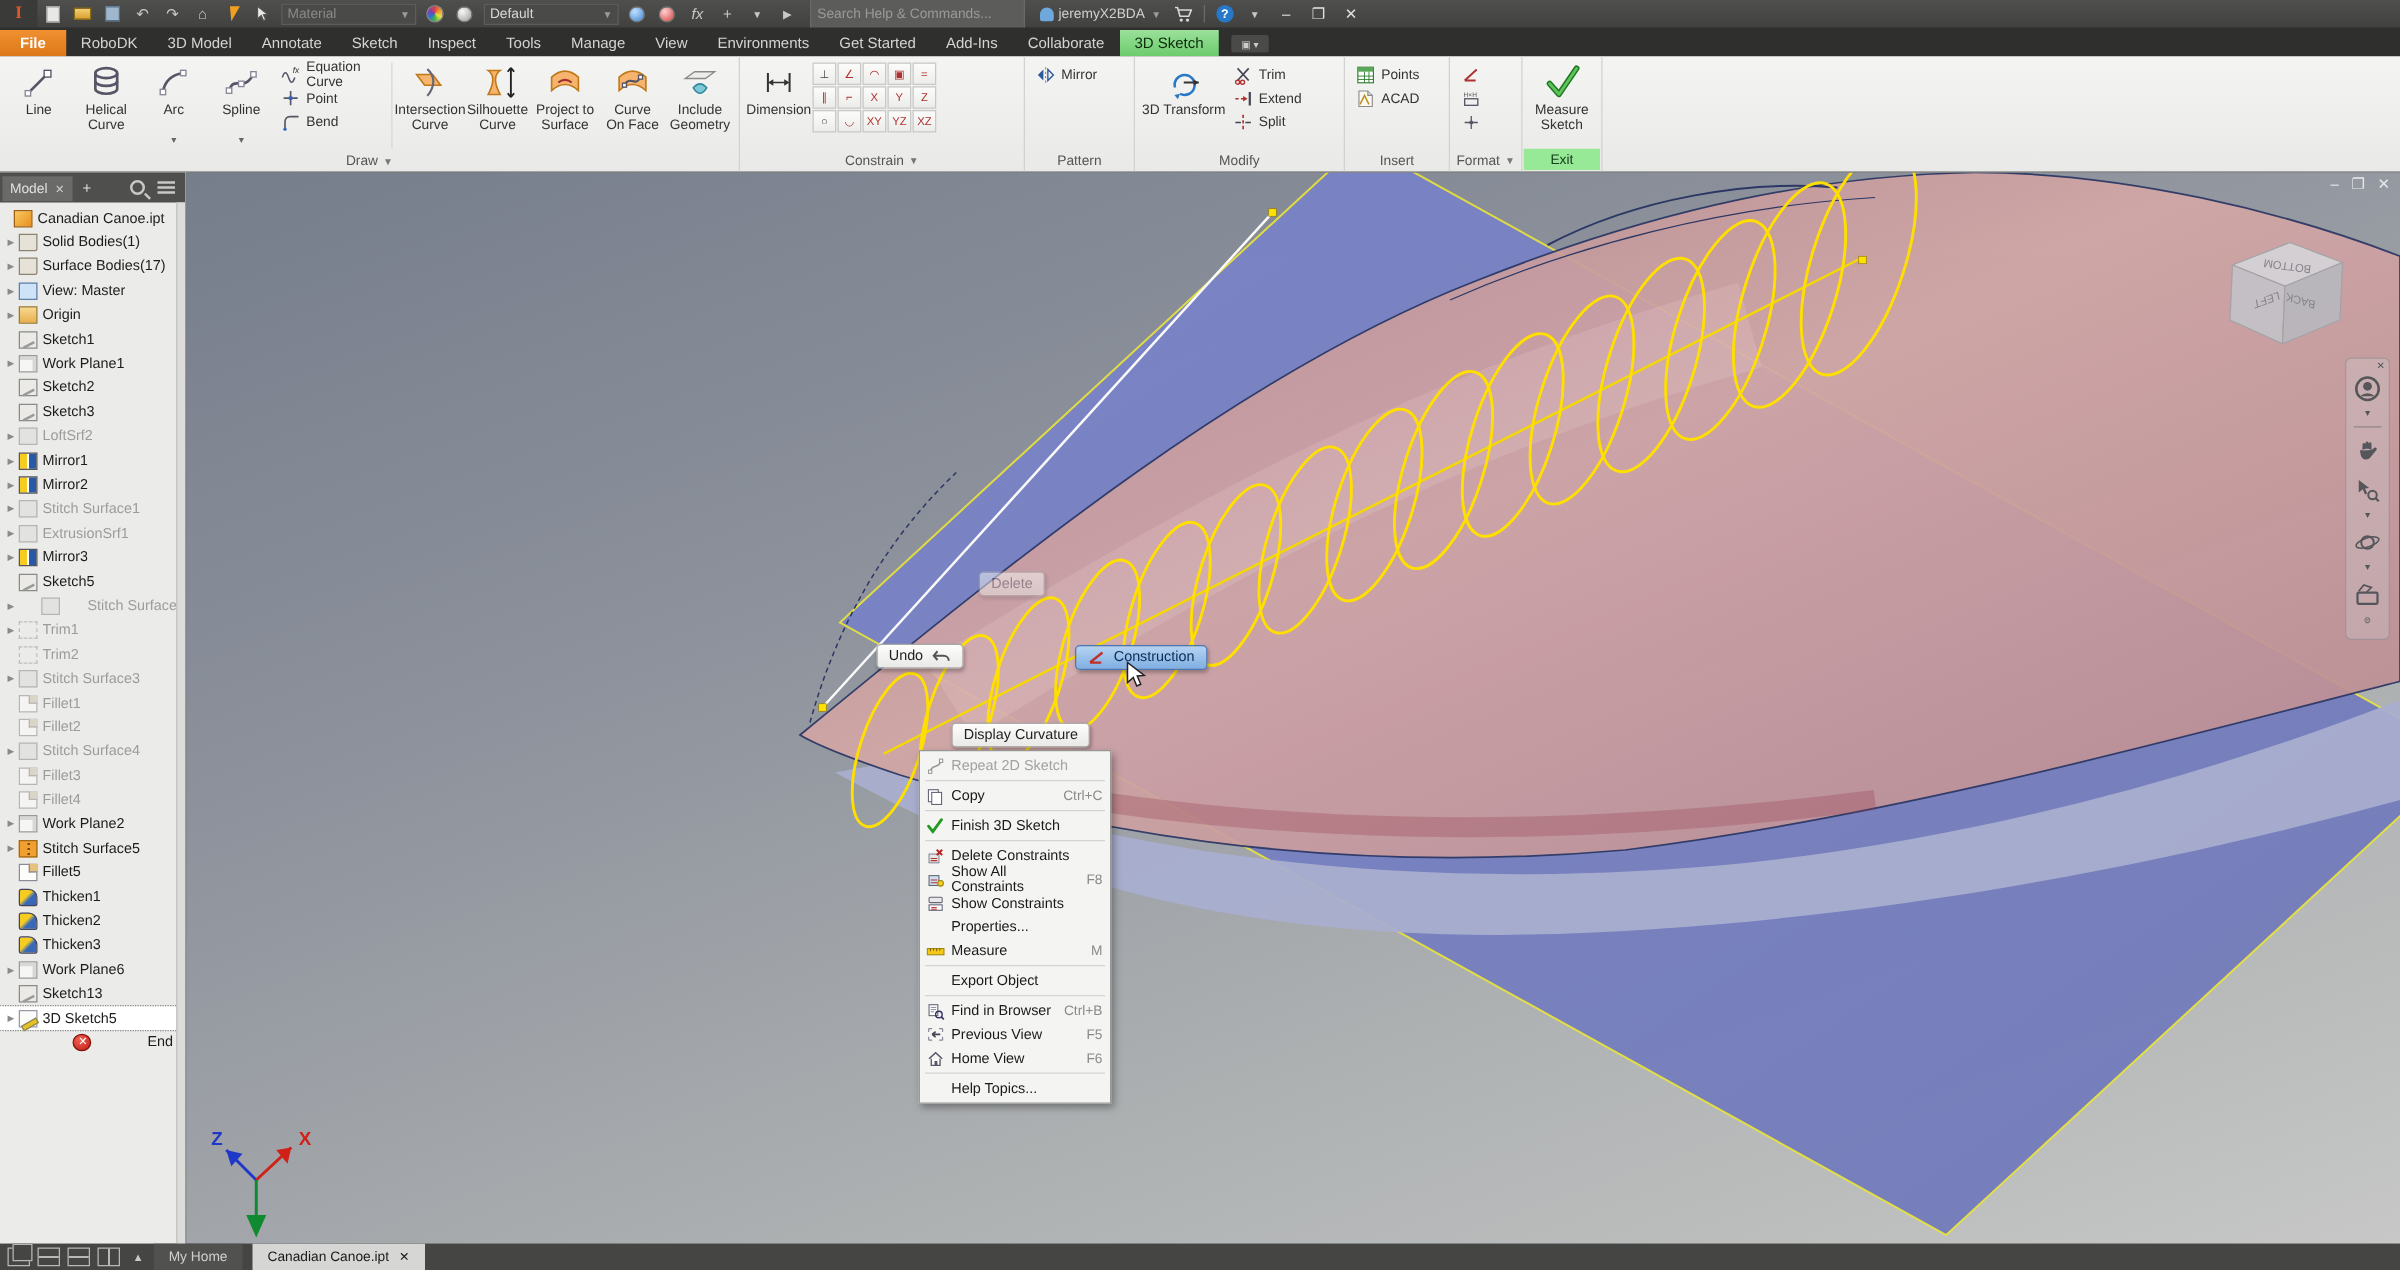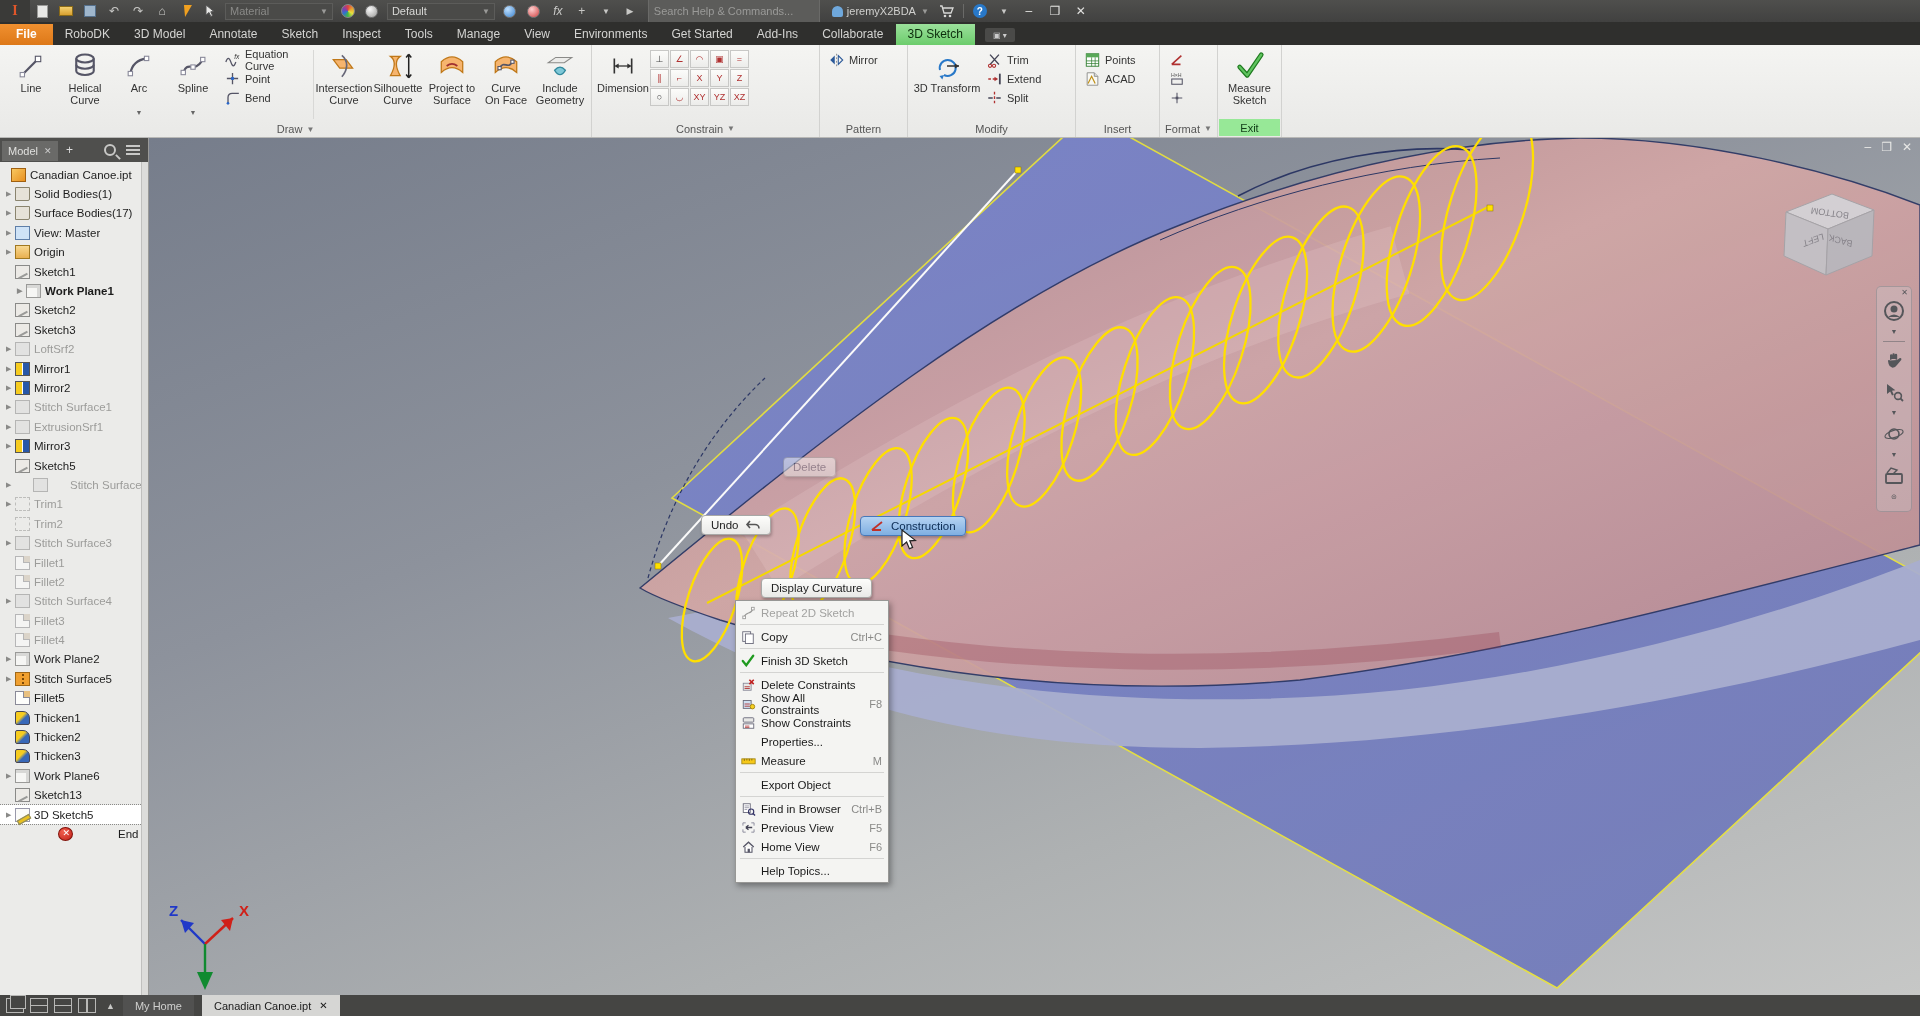--- a/index.html
+++ b/index.html
@@ -635,21 +635,21 @@
         <div class="trow" style="padding-left: 6px;">
           <span class="arr">▶</span>
           <span class="ti ti-folder"></span>
           <span class="lbl">Origin</span>
         </div>
         <div class="trow" style="padding-left: 6px;">
           <span class="arr"></span>
           <span class="ti ti-sketch"></span>
           <span class="lbl">Sketch1</span>
         </div>
-        <div class="trow" style="padding-left: 17px; font-weight: bold;">
+        <div class="trow" style="padding-left: 6px;">
           <span class="arr">▶</span>
           <span class="ti ti-plane"></span>
           <span class="lbl">Work Plane1</span>
         </div>
         <div class="trow" style="padding-left: 6px;">
           <span class="arr"></span>
           <span class="ti ti-sketch"></span>
           <span class="lbl">Sketch2</span>
         </div>
         <div class="trow" style="padding-left: 6px;">

